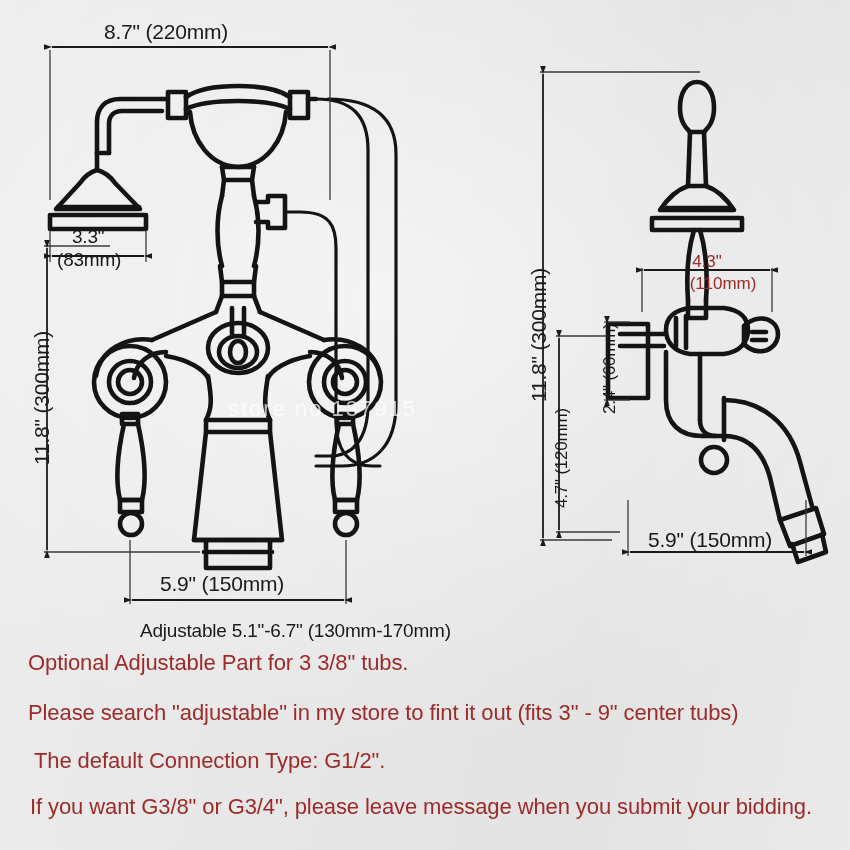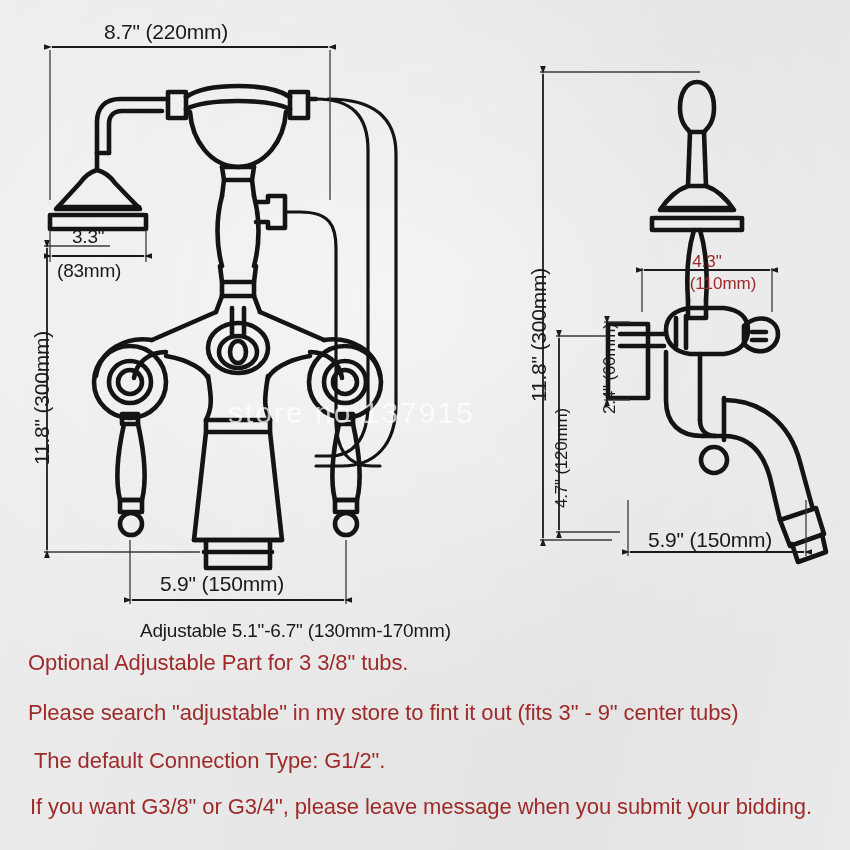--- a/index.html
+++ b/index.html
@@ -55,21 +55,21 @@
     position: absolute;
     color: #9e2a2a;
     font-size: 22px;
     white-space: nowrap;
     letter-spacing: -0.1px;
   }
   #watermark {
     position: absolute;
     left: 228px;
     top: 396px;
-    font-size: 30px;
+    font-size: 22px;
     color: rgba(255,255,255,0.72);
     letter-spacing: 2px;
     white-space: nowrap;
     pointer-events: none;
     font-family: "Liberation Sans", sans-serif;
   }
 </style>
 </head>
 <body>
 
@@ -246,21 +246,21 @@
       <path d="M806,500 L806,556"></path>
       <path d="M630,552 L804,552" stroke="#1a1a1a" stroke-width="1.8" marker-start="url(#ar-s)" marker-end="url(#ar-e)"></path>
     </g>
   </svg>
 
   <div id="watermark">store no 137915</div>
 
   <div class="dim-text" style="left:104px; top:20px;">8.7" (220mm)</div>
 
   <div class="dim-text small" style="left:72px; top:226px;">3.3"</div>
-  <div class="dim-text small" style="left:57px; top:260px;">(83mm)</div>
+  <div class="dim-text small" style="left:57px; top:249px;">(83mm)</div>
 
   <div class="dim-text rot" style="left:30px; top:465px;">11.8" (300mm)</div>
 
   <div class="dim-text" style="left:160px; top:572px;">5.9" (150mm)</div>
 
   <div class="dim-text small" style="left:140px; top:620px;">Adjustable 5.1"-6.7" (130mm-170mm)</div>
 
   <div class="dim-text rot" style="left:527px; top:402px;">11.8" (300mm)</div>
 
   <div class="dim-red" style="left:652px; top:252px; width:110px;">4.3"</div>

